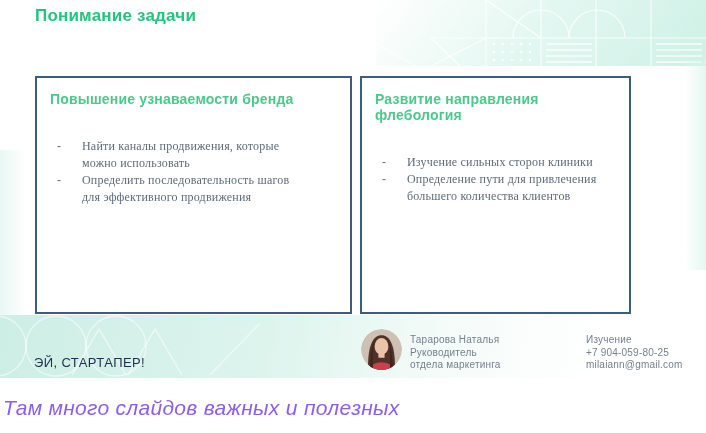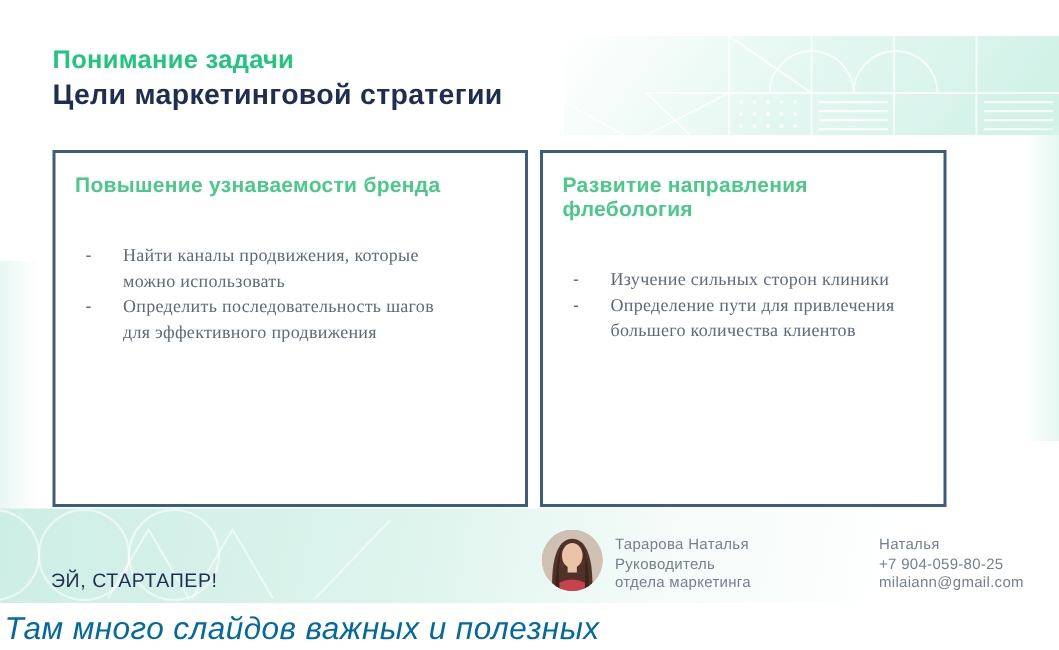--- a/index.html
+++ b/index.html
@@ -8,21 +8,21 @@
     --navy:#1e2e50;
     --box-border:#3c5c80;
     --body-text:#5d6a78;
     --muted-text:#75808c;
     --mint:#d7f3ea;
   }
   *{margin:0;padding:0;box-sizing:border-box;}
   html,body{background:#ffffff;}
   body{font-family:"Liberation Sans",sans-serif;width:706px;height:433px;position:relative;overflow:hidden;}
   .page{position:absolute;inset:0;background:#fff;}
-  .slide{position:absolute;left:0;top:0;width:706px;height:378px;background:#fff;overflow:hidden;margin-top:24px;}
+  .slide{position:absolute;left:0;top:0;width:706px;height:378px;background:#fff;overflow:hidden;}
 
   
   .deco-top{position:absolute;right:0;top:0;width:330px;height:66px;}
   .deco-right{position:absolute;right:0;top:60px;width:22px;height:210px;
     background:linear-gradient(to left, rgba(215,243,234,.65), rgba(215,243,234,0));}
   .deco-left{position:absolute;left:0;top:150px;width:26px;height:165px;
     background:linear-gradient(to right, rgba(210,240,232,.5), rgba(210,240,232,0));}
 
   
   .titles{position:absolute;left:35px;top:4px;}
@@ -44,21 +44,21 @@
     background:linear-gradient(100deg,#cdeee5 0%,#ddf4ed 38%,#f4fbf9 62%,#ffffff 85%);}
   .deco-footer{position:absolute;left:0;top:0;width:380px;height:63px;}
   .logo{position:absolute;left:34px;top:355px;font-size:13px;font-weight:400;color:var(--navy);letter-spacing:.4px;}
   .project{position:absolute;left:175px;top:339px;font-size:10px;line-height:13px;color:var(--muted-text);white-space:pre-line;letter-spacing:.2px;}
   .avatar{position:absolute;left:361px;top:329px;width:41px;height:41px;border-radius:50%;overflow:hidden;}
   .person{position:absolute;left:410px;top:334px;font-size:10px;line-height:12.5px;color:var(--muted-text);letter-spacing:.2px;}
   .person .role{white-space:pre-line;}
   .contacts{position:absolute;left:586px;top:334px;font-size:10px;line-height:12.5px;color:var(--muted-text);letter-spacing:.2px;}
 
   
-  .caption{position:absolute;left:3px;top:396px;font-size:21px;font-style:italic;font-weight:300;color:#0369a1;letter-spacing:.3px;margin-top:12px;}
+  .caption{position:absolute;left:3px;top:396px;font-size:21px;font-style:italic;font-weight:300;color:#8b5cf6;letter-spacing:.3px;}
 </style>
 </head>
 <body>
 
 <div class="page">
   <div class="slide">
 
     <svg class="deco-top" viewBox="0 0 330 66" xmlns="http://www.w3.org/2000/svg">
       <defs>
         <linearGradient id="mintg" x1="0" y1="0" x2="1" y2="0.15">
@@ -107,21 +107,20 @@
           <line x1="280" y1="50" x2="326" y2="50"></line>
         <line x1="280" y1="56" x2="326" y2="56"></line>
           <line x1="280" y1="62" x2="326" y2="62"></line>
       </g>
     </svg>
     <div class="deco-right"></div>
     <div class="deco-left"></div>
 
     <div class="titles">
       <div class="kicker">Понимание задачи</div>
-      <div class="title">Цели маркетинговой стратегии</div>
     </div>
 
     <div class="box left">
       <div class="box-header">Повышение узнаваемости бренда</div>
       <div class="bullets">
         <div class="bullet">
           <span class="dash">-</span>
           <span class="txt">Найти каналы продвижения, которые
 можно использовать</span>
         </div>
@@ -182,21 +181,21 @@
       </svg>
     </div>
 
     <div class="person">
       <div>Тарарова Наталья</div>
       <div class="role">Руководитель
 отдела маркетинга</div>
     </div>
 
     <div class="contacts">
-      <div>Наталья</div>
+      <div>Изучение</div>
       <div>+7 904-059-80-25</div>
       <div>milaiann@gmail.com</div>
     </div>
 
   </div>
 
   <div class="caption">Там много слайдов важных и полезных</div>
 </div>
 
 </body></html>

